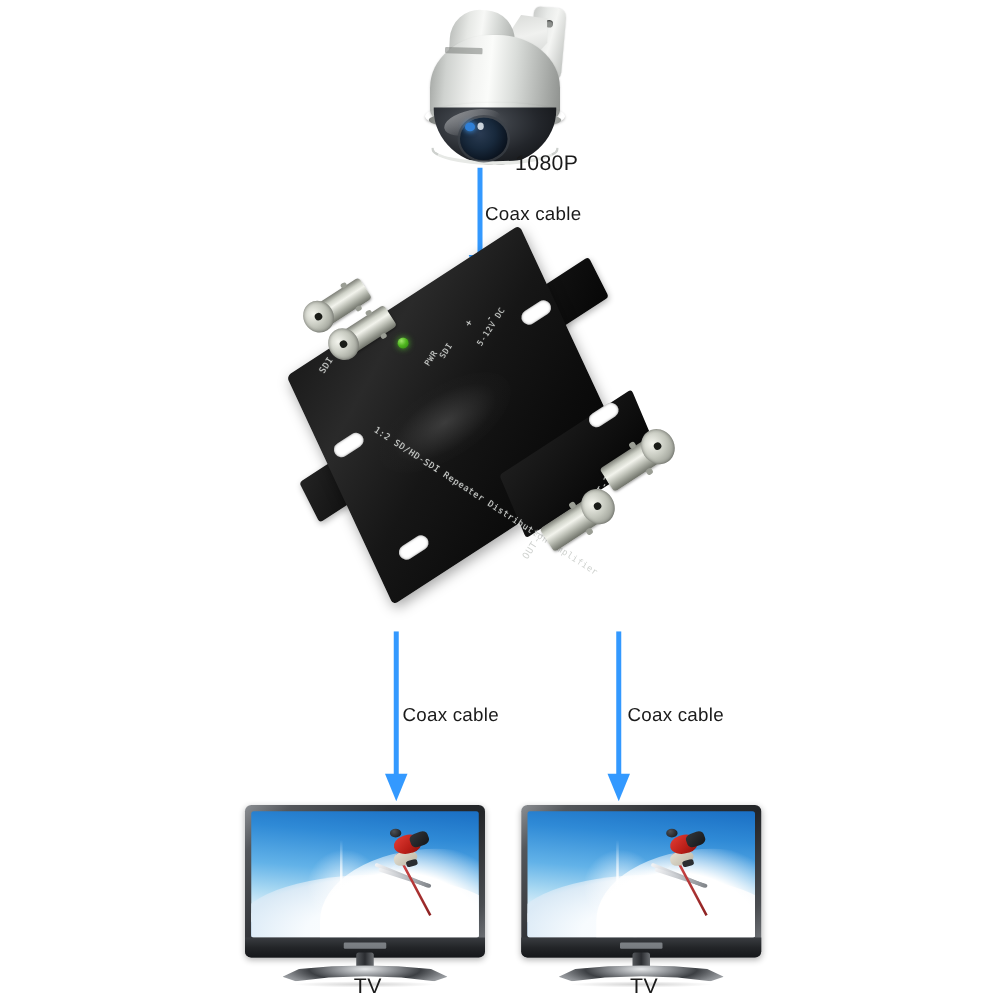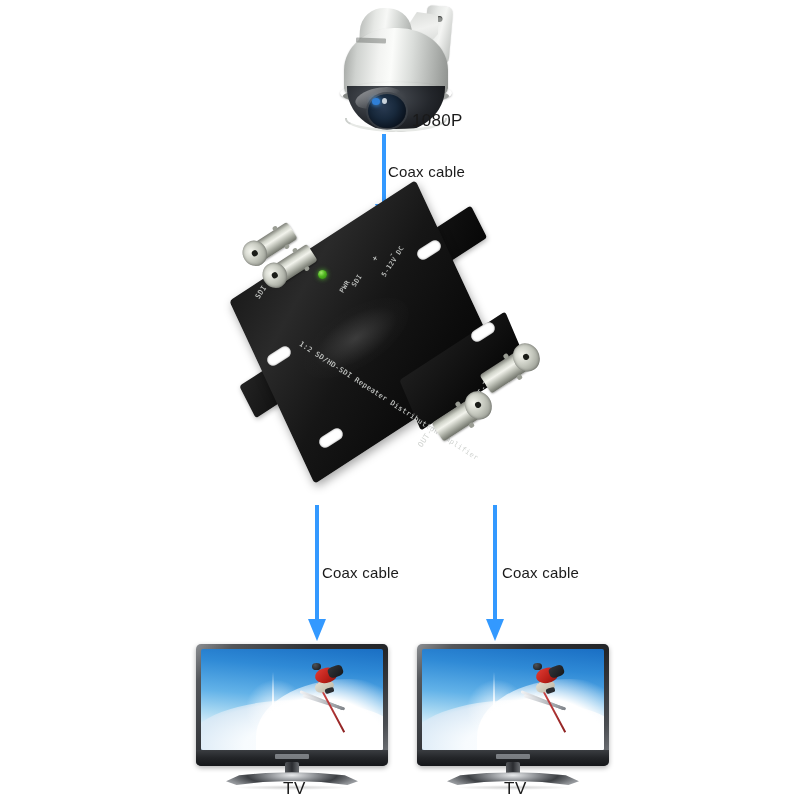--- a/index.html
+++ b/index.html
@@ -23,21 +23,21 @@
 
   
   .label {
     position: absolute;
     color: #1a1a1a;
     font-family: "Liberation Sans", sans-serif;
     white-space: nowrap;
     line-height: 1;
   }
   .label-coax { font-size: 15px; letter-spacing: 0.2px; }
-  .label-1080p { font-size: 17px; letter-spacing: 0.3px; }
+  .label-1080p { font-size: 17px; letter-spacing: 0.3px; margin-top: 10px; }
   .label-tv { font-size: 17px; letter-spacing: 0.5px; }
 
   
   .arrow {
     position: absolute;
   }
 
   
   .camera {
     position: absolute;

